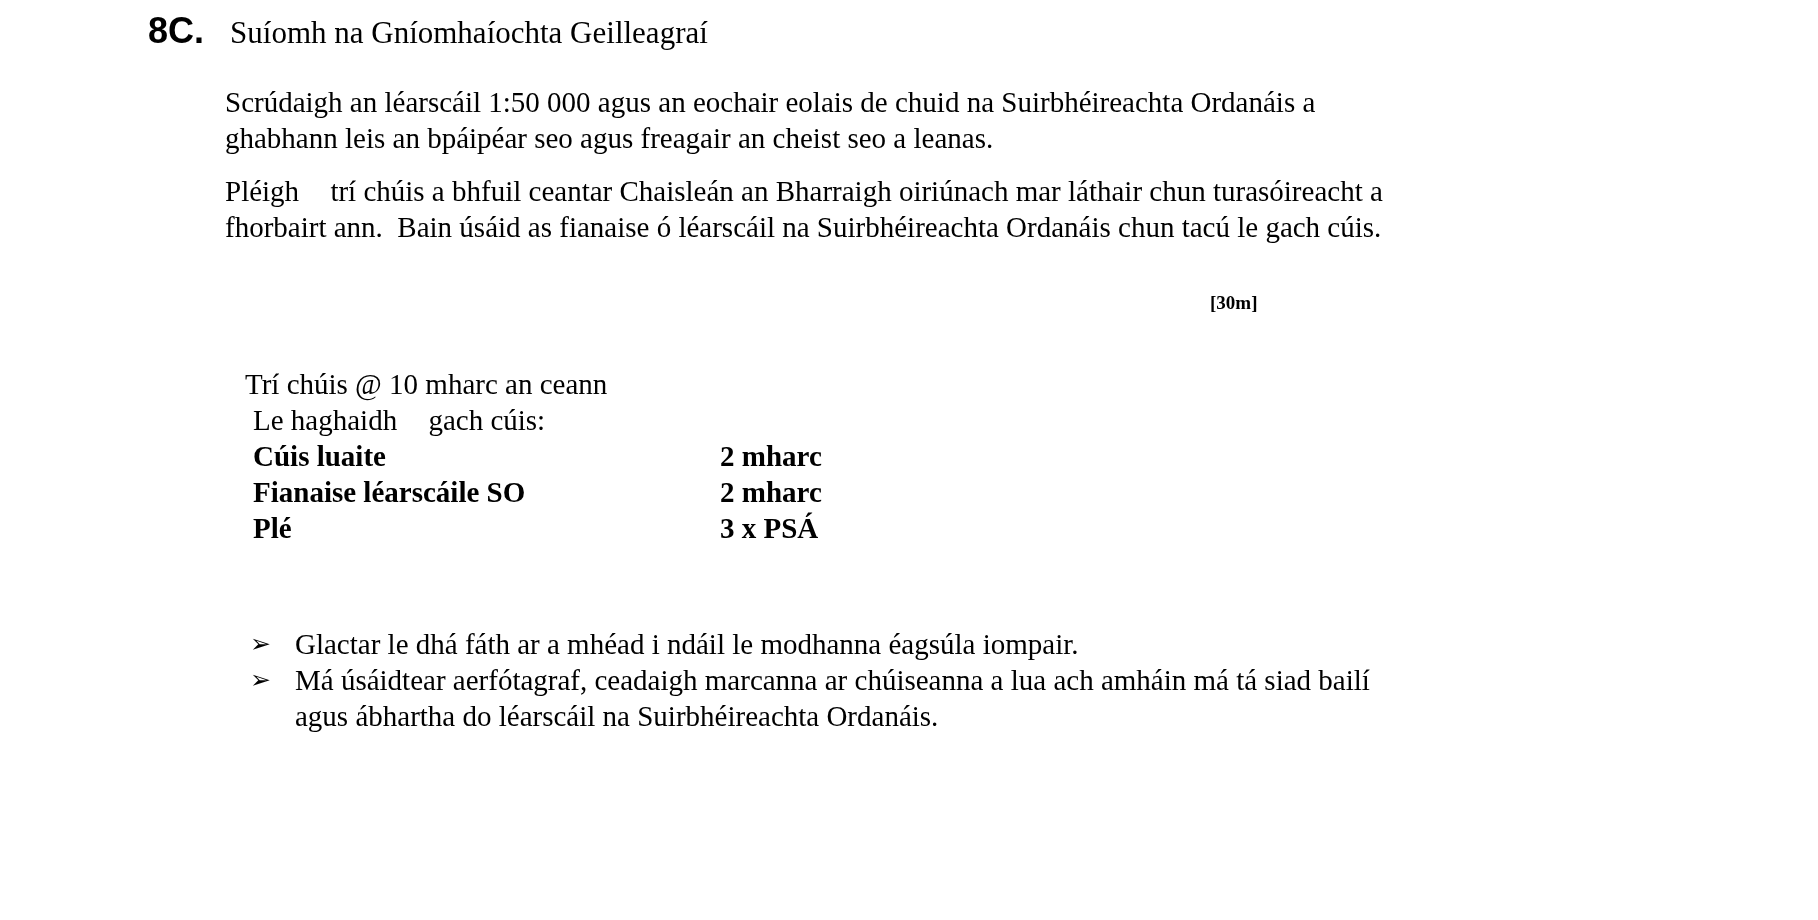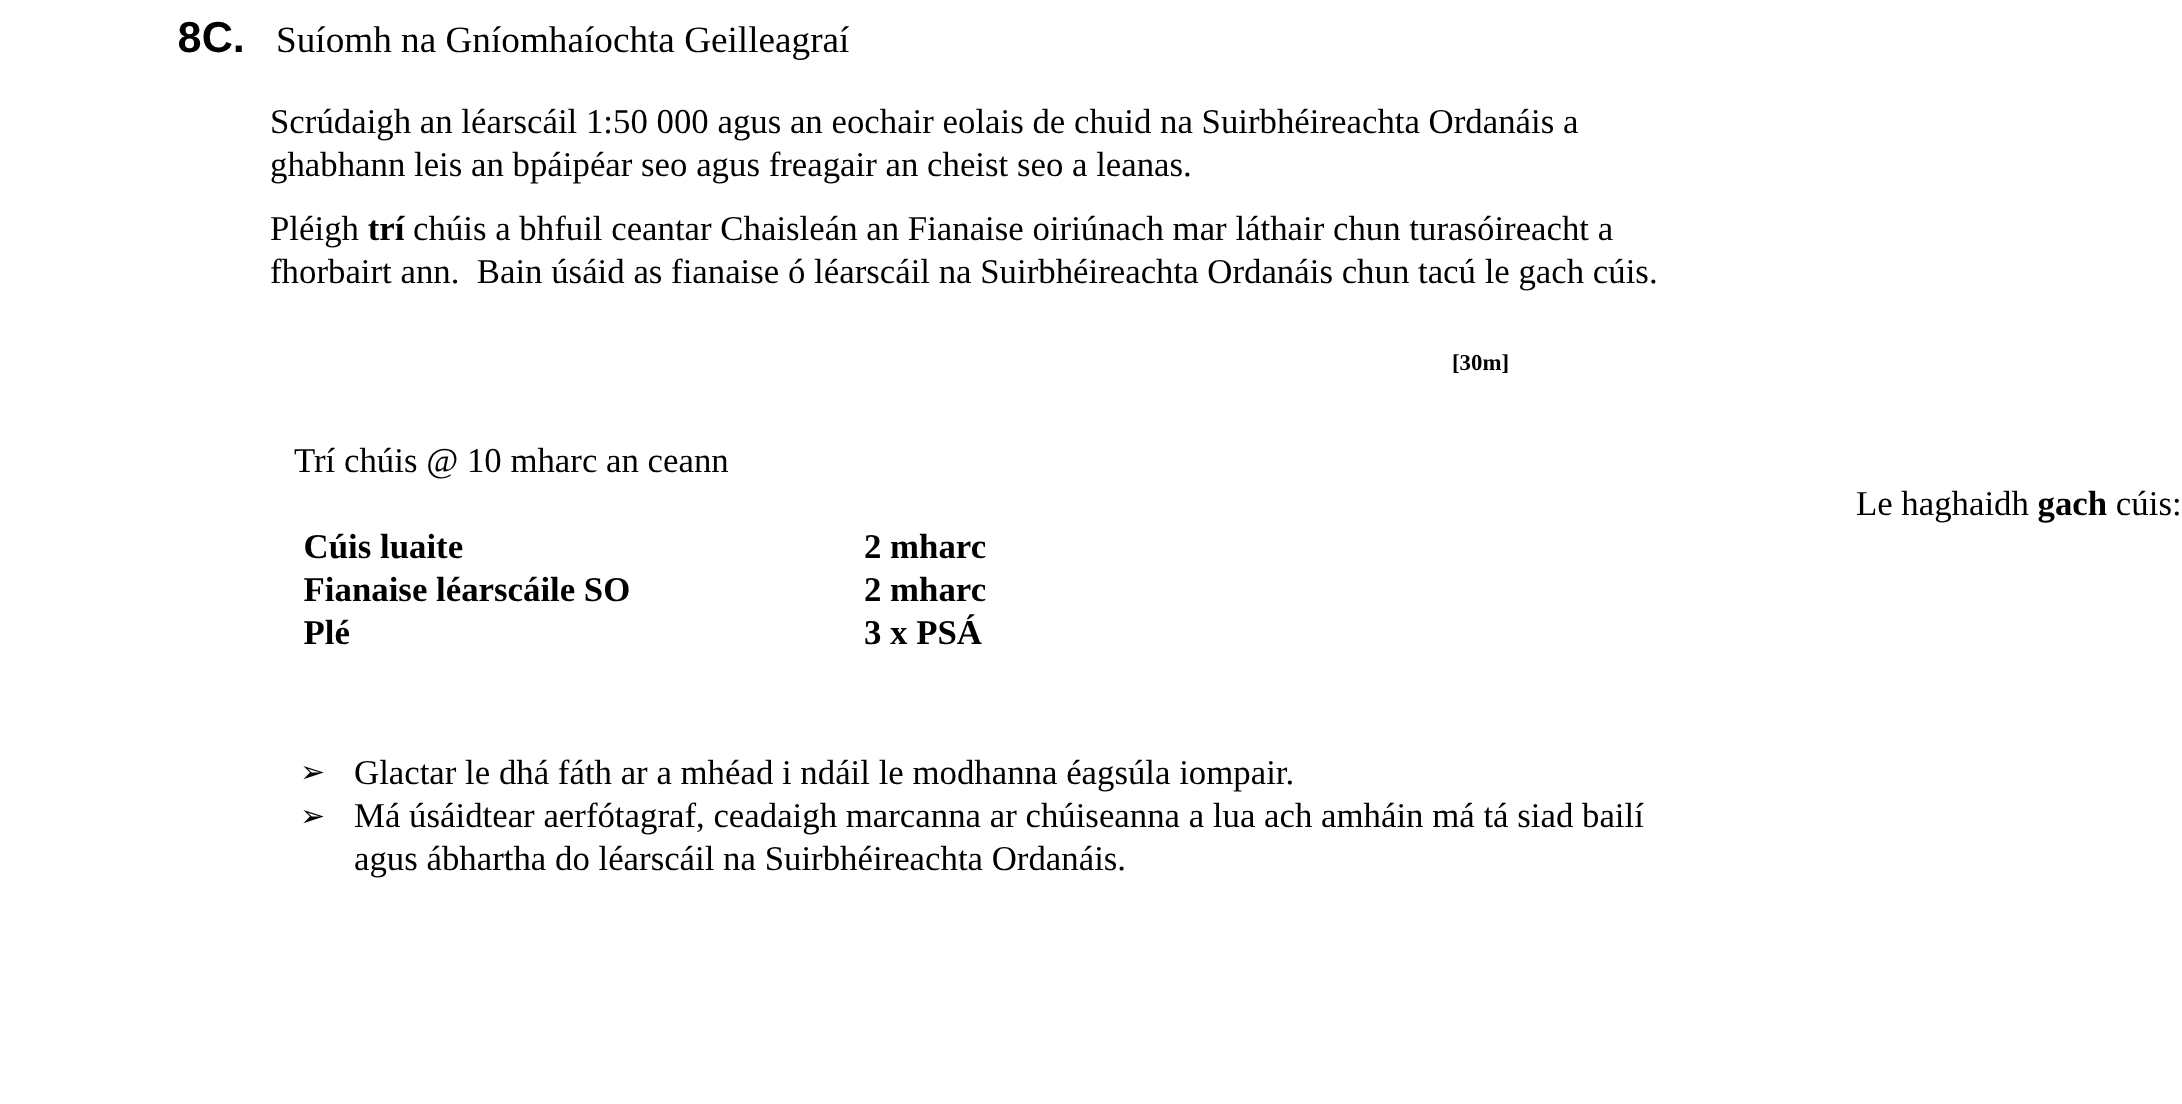--- a/index.html
+++ b/index.html
@@ -37,33 +37,33 @@
     margin-left: 26px;
   }
   .para {
     margin-left: 225px;
     width: 1195px;
     line-height: 36px;
     white-space: pre-wrap;
   }
   .para-1 { margin-top: 32px; }
   .para-2 { margin-top: 17px; }
-  .para b, .scheme b { font-weight: bold; }
+  .para b, .scheme b { font-weight: normal; margin-left: 24px; }
   .marks {
     margin-left: 1210px;
     margin-top: 47px;
     font-weight: bold;
     font-size: 19px;
   }
   .scheme {
     margin-left: 245px;
     margin-top: 52px;
     line-height: 36px;
   }
-  .scheme-line2 { margin-left: 8px; text-align: right; }
+  .scheme-line2 { margin-left: 8px; }
   .scheme-row {
     display: flex;
     margin-left: 8px;
     font-weight: bold;
   }
   .scheme-label { width: 467px; }
   .scheme-value { }
   .bullets {
     margin-left: 250px;
     margin-top: 80px;
@@ -88,21 +88,21 @@
 
 <div class="page">
 
   <div class="header-row">
     <span class="section-number">8C.</span>
     <span class="section-title">Suíomh na Gníomhaíochta Geilleagraí</span>
   </div>
 
   <div class="para para-1"><span>Scrúdaigh an léarscáil 1:50 000 agus an eochair eolais de chuid na Suirbhéireachta Ordanáis a ghabhann leis an bpáipéar seo agus freagair an cheist seo a leanas.</span></div>
 
-  <div class="para para-2"><span>Pléigh </span><b>trí</b><span> chúis a bhfuil ceantar Chaisleán an Fianaise oiriúnach mar láthair chun turasóireacht a fhorbairt ann.  Bain úsáid as fianaise ó léarscáil na Suirbhéireachta Ordanáis chun tacú le gach cúis.</span></div>
+  <div class="para para-2"><span>Pléigh </span><b>trí</b><span> chúis a bhfuil ceantar Chaisleán an Bharraigh oiriúnach mar láthair chun turasóireacht a fhorbairt ann.  Bain úsáid as fianaise ó léarscáil na Suirbhéireachta Ordanáis chun tacú le gach cúis.</span></div>
 
   <div class="marks">[30m]</div>
 
   <div class="scheme">
     <div class="scheme-line1">Trí chúis @ 10 mharc an ceann</div>
     <div class="scheme-line2"><span>Le haghaidh </span><b>gach</b><span> cúis:</span></div>
     <div class="scheme-row">
       <span class="scheme-label">Cúis luaite</span>
       <span class="scheme-value">2 mharc</span>
     </div>

